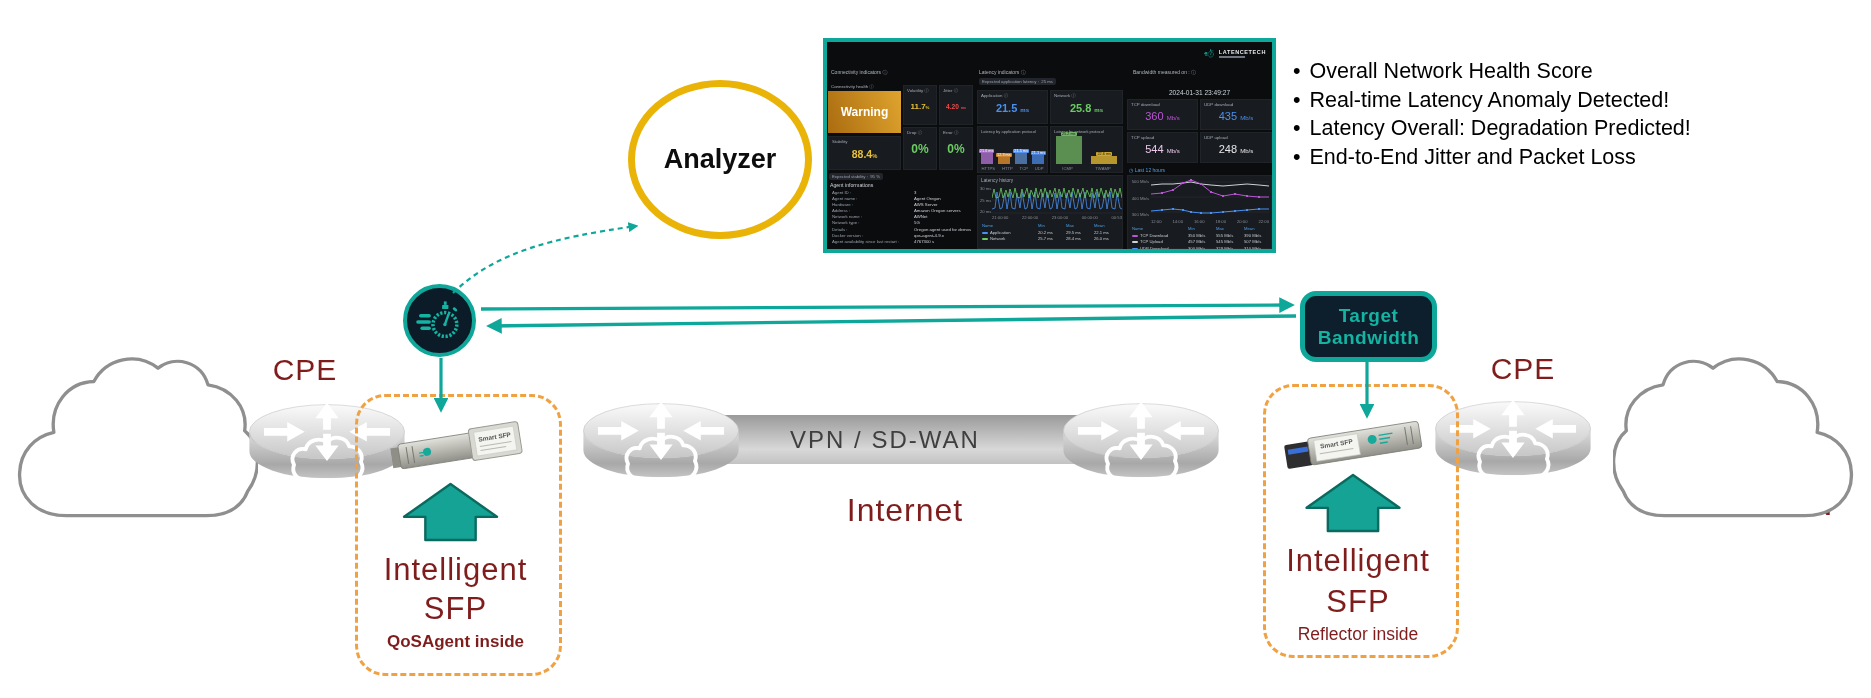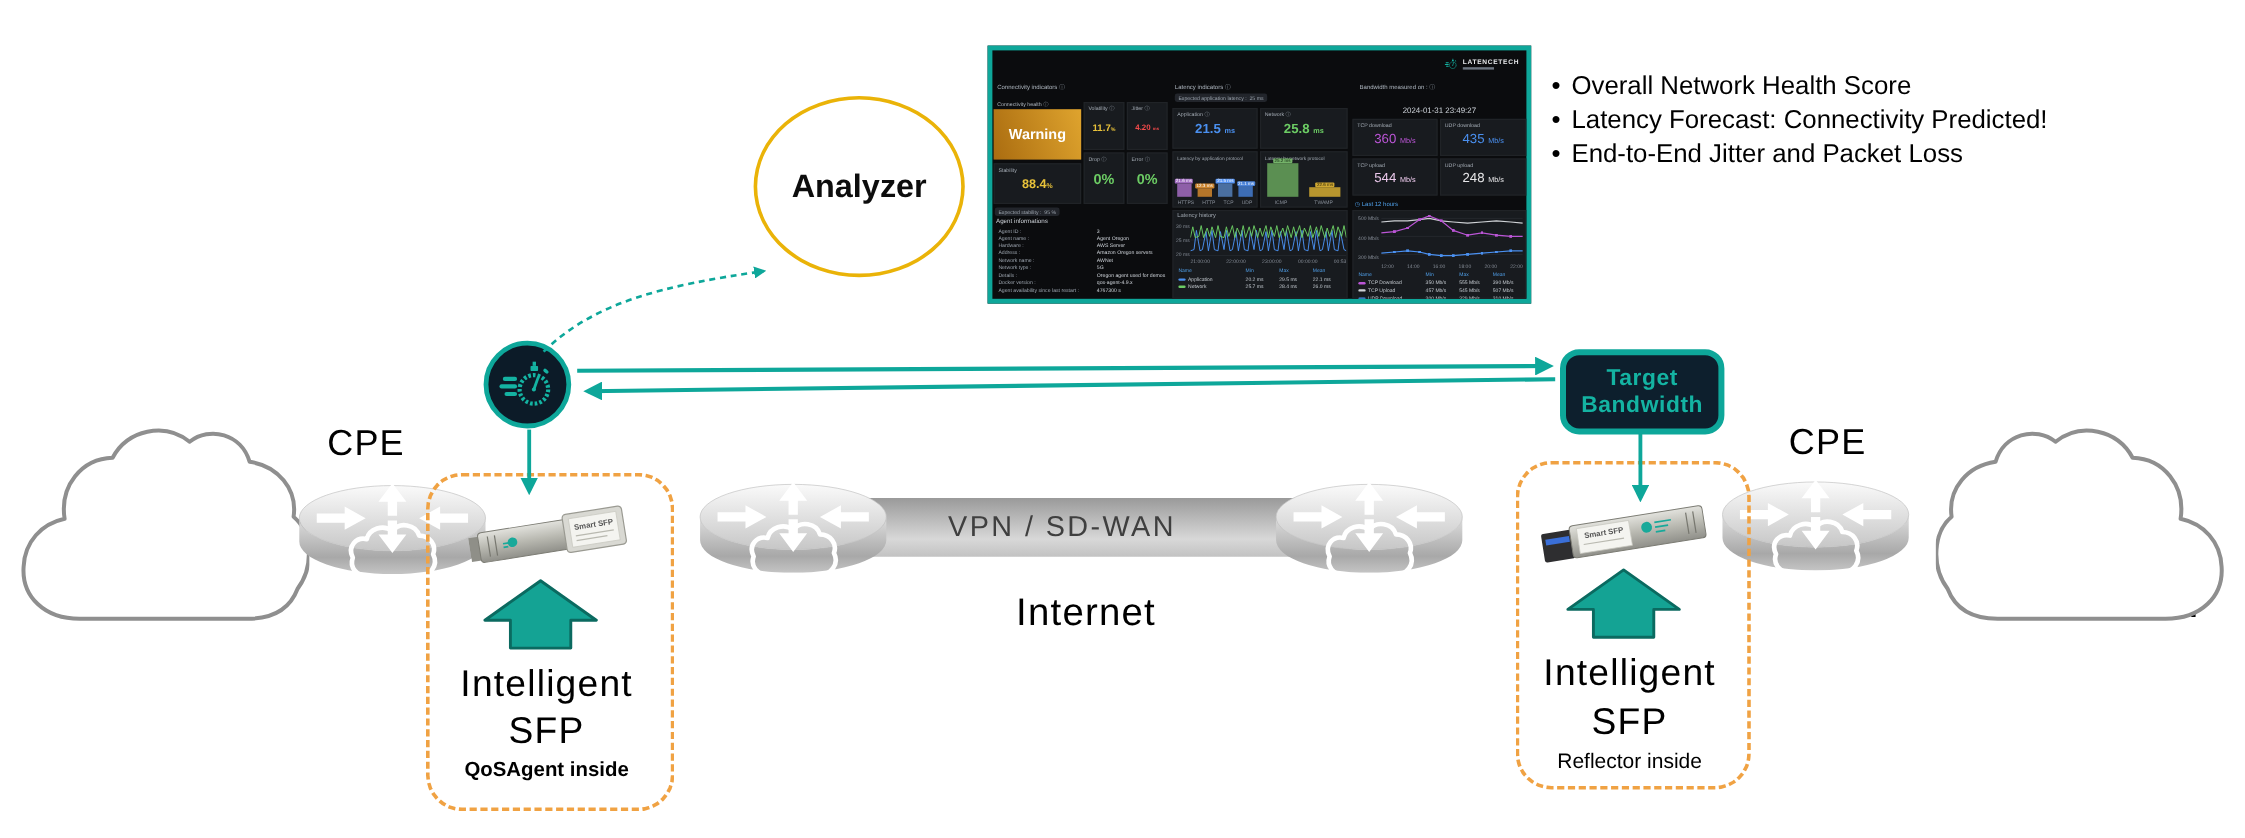--- a/index.html
+++ b/index.html
@@ -1,21 +1,21 @@
 <!DOCTYPE html>
 <html><head>
 <meta charset="utf-8">
 <style>
   html,body{margin:0;padding:0;background:#fff;}
   .canvas{position:relative;width:1871px;height:698px;background:#fff;overflow:hidden;
           font-family:"Liberation Sans",sans-serif;color:#111;}
   .abs{position:absolute;}
   
-  .big-label{position:absolute;text-align:center;letter-spacing:1px;color:#000000;}
-  .analyzer{position:absolute;left:628px;top:80px;width:170px;height:145px;border:3px solid #eab308;
+  .big-label{position:absolute;text-align:center;letter-spacing:1px;color:#7f1d1d;}
+  .analyzer{position:absolute;left:628px;top:80px;width:170px;height:145px;border:7px solid #eab308;
             border-radius:50%;background:#fff;display:flex;align-items:center;justify-content:center;
             font-size:27px;font-weight:bold;color:#0d0d0d;z-index:8;}
   .badge{position:absolute;left:1300px;top:291px;width:137px;height:71px;background:#0d1f2d;
          border:5px solid #0ea79a;border-radius:16px;display:flex;align-items:center;justify-content:center;
          text-align:center;font-size:19px;font-weight:bold;color:#14b3a2;line-height:22px;
          letter-spacing:.5px;z-index:8;box-sizing:border-box;}
   .meter{position:absolute;left:403px;top:284px;width:73px;height:73px;border-radius:50%;
          background:#0c1b28;border:4px solid #0ea79a;box-sizing:border-box;z-index:8;
          display:flex;align-items:center;justify-content:center;}
   .dashedbox{position:absolute;border:3px dashed #f0a243;border-radius:30px;z-index:5;}
@@ -207,21 +207,22 @@
   </div>
   <div class="badge">
     <div>
       <div>Target</div>
       <div>Bandwidth</div>
     </div>
   </div>
 
   <div class="bullets">
     <div class="bullet-row"><span class="b">•</span><span>Overall Network Health Score</span></div>
-    <div class="bullet-row"><span class="b">•</span><span>Latency Forecast: Connectivity Predicted!</span></div>
+    <div class="bullet-row"><span class="b">•</span><span>Real-time Latency Anomaly Detected!</span></div>
+    <div class="bullet-row"><span class="b">•</span><span>Latency Overall: Degradation Predicted!</span></div>
     <div class="bullet-row"><span class="b">•</span><span>End-to-End Jitter and Packet Loss</span></div>
   </div>
 
   <div class="dash">
     <div class="dash-logo">
       <svg width="15" height="13" viewBox="0 0 80 80">
           <use href="#stopwatchSym"></use>
         </svg>
       <div>
           <div class="logo-t">LATENCETECH</div>

